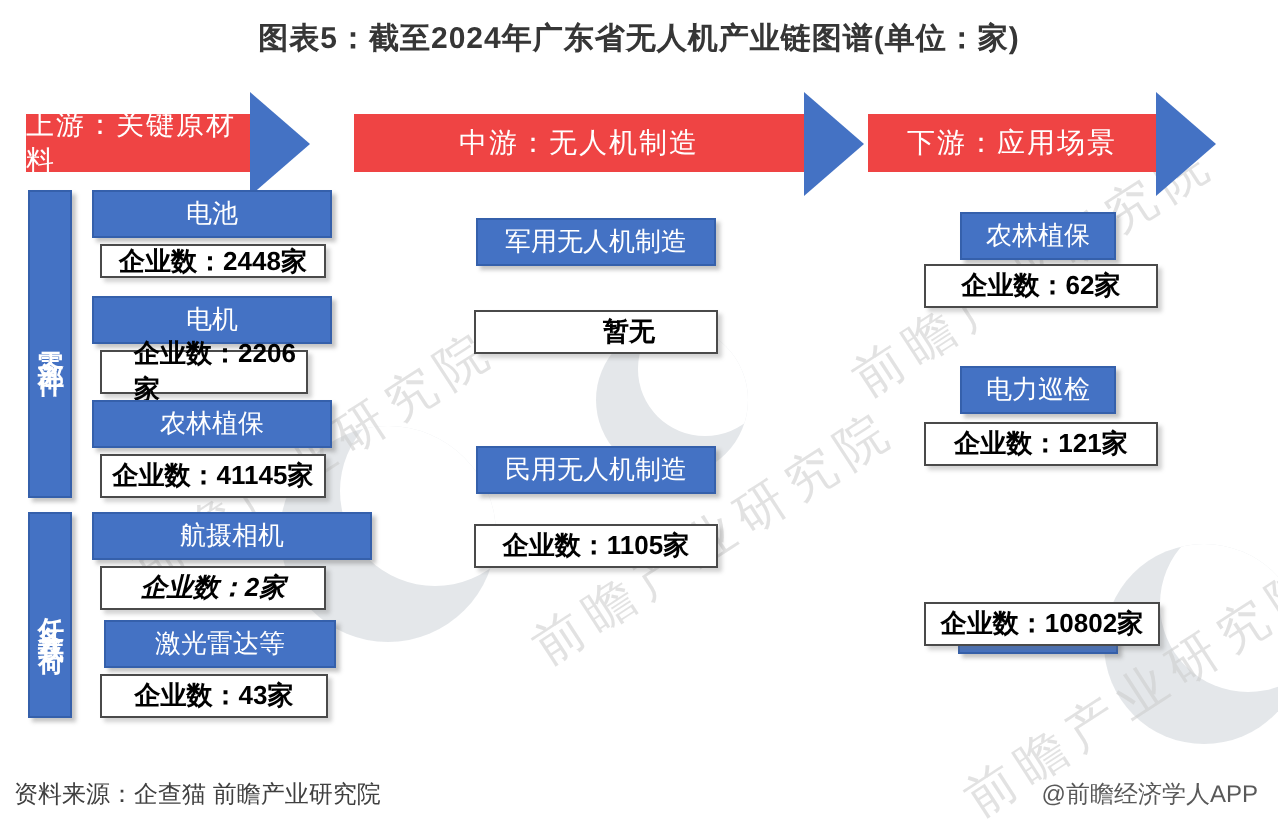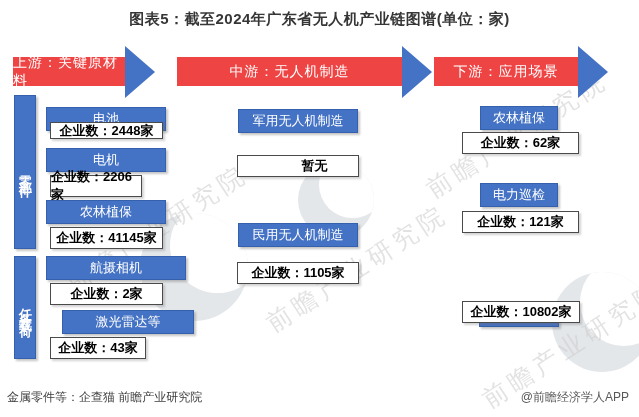--- a/index.html
+++ b/index.html
@@ -92,46 +92,46 @@
   </div>
   <div class="arrow-head" style="left:578px;"></div>
 
   <div class="vbar" style="top:95px; height:154px;">
     <span>零部件</span>
   </div>
   <div class="vbar" style="top:256px; height:103px;">
     <span>任务载荷</span>
   </div>
 
-  <div class="bluebox" style="left:46px; top:95px; width:120px; height:24px;margin-top:12px;">电池</div>
+  <div class="bluebox" style="left:46px; top:95px; width:120px; height:24px;">电池</div>
   <div class="valuebox" style="left:50px; top:122px; width:113px; height:17px;">企业数：2448家</div>
 
   <div class="bluebox" style="left:46px; top:148px; width:120px; height:24px;">电机</div>
-  <div class="valuebox" style="left:50px; top:175px; width:92px; height:22px;">企业数：2206家</div>
+  <div class="valuebox" style="left:50px; top:175px; width:104px; height:22px;padding-left:16px;">企业数：2206家</div>
 
   <div class="bluebox" style="left:46px; top:200px; width:120px; height:24px;">农林植保</div>
   <div class="valuebox" style="left:50px; top:227px; width:113px; height:22px;">企业数：41145家</div>
 
   <div class="bluebox" style="left:46px; top:256px; width:140px; height:24px;">航摄相机</div>
-  <div class="valuebox" style="left:50px; top:283px; width:113px; height:22px;">企业数：2家</div>
+  <div class="valuebox" style="left:50px; top:283px; width:113px; height:22px;font-style:italic;">企业数：2家</div>
 
-  <div class="bluebox" style="left:62px; top:310px; width:132px; height:24px;font-family:Liberation Serif, serif;">激光雷达等</div>
-  <div class="valuebox" style="left:50px; top:337px; width:96px; height:22px;">企业数：43家</div>
+  <div class="bluebox" style="left:52px; top:310px; width:116px; height:24px;font-family:Liberation Serif, serif;">激光雷达等</div>
+  <div class="valuebox" style="left:50px; top:337px; width:114px; height:22px;">企业数：43家</div>
 
   <div class="bluebox" style="left:238px; top:109px; width:120px; height:24px;">军用无人机制造</div>
   <div class="valuebox" style="left:237px; top:155px; width:122px; height:22px;padding-left:33px;">暂无</div>
 
   <div class="bluebox" style="left:238px; top:223px; width:120px; height:24px;">民用无人机制造</div>
   <div class="valuebox" style="left:237px; top:262px; width:122px; height:22px;">企业数：1105家</div>
 
   <div class="bluebox" style="left:480px; top:106px; width:78px; height:24px;">农林植保</div>
   <div class="valuebox" style="left:462px; top:132px; width:117px; height:22px;">企业数：62家</div>
 
   <div class="bluebox" style="left:480px; top:183px; width:78px; height:24px;">电力巡检</div>
   <div class="valuebox" style="left:462px; top:211px; width:117px; height:22px;">企业数：121家</div>
 
   <div class="bluebox" style="left:479px; top:267px; width:80px; height:24px;margin-top:36px;">娱乐直播等</div>
   <div class="valuebox" style="left:462px; top:301px; width:118px; height:22px;">企业数：10802家</div>
 
-  <div class="source">金属零件等：企查猫 前瞻产业研究院</div>
+  <div class="source">资料来源：企查猫 前瞻产业研究院</div>
   <div class="credit">@前瞻经济学人APP</div>
 
 </div>
 
 </body></html>

